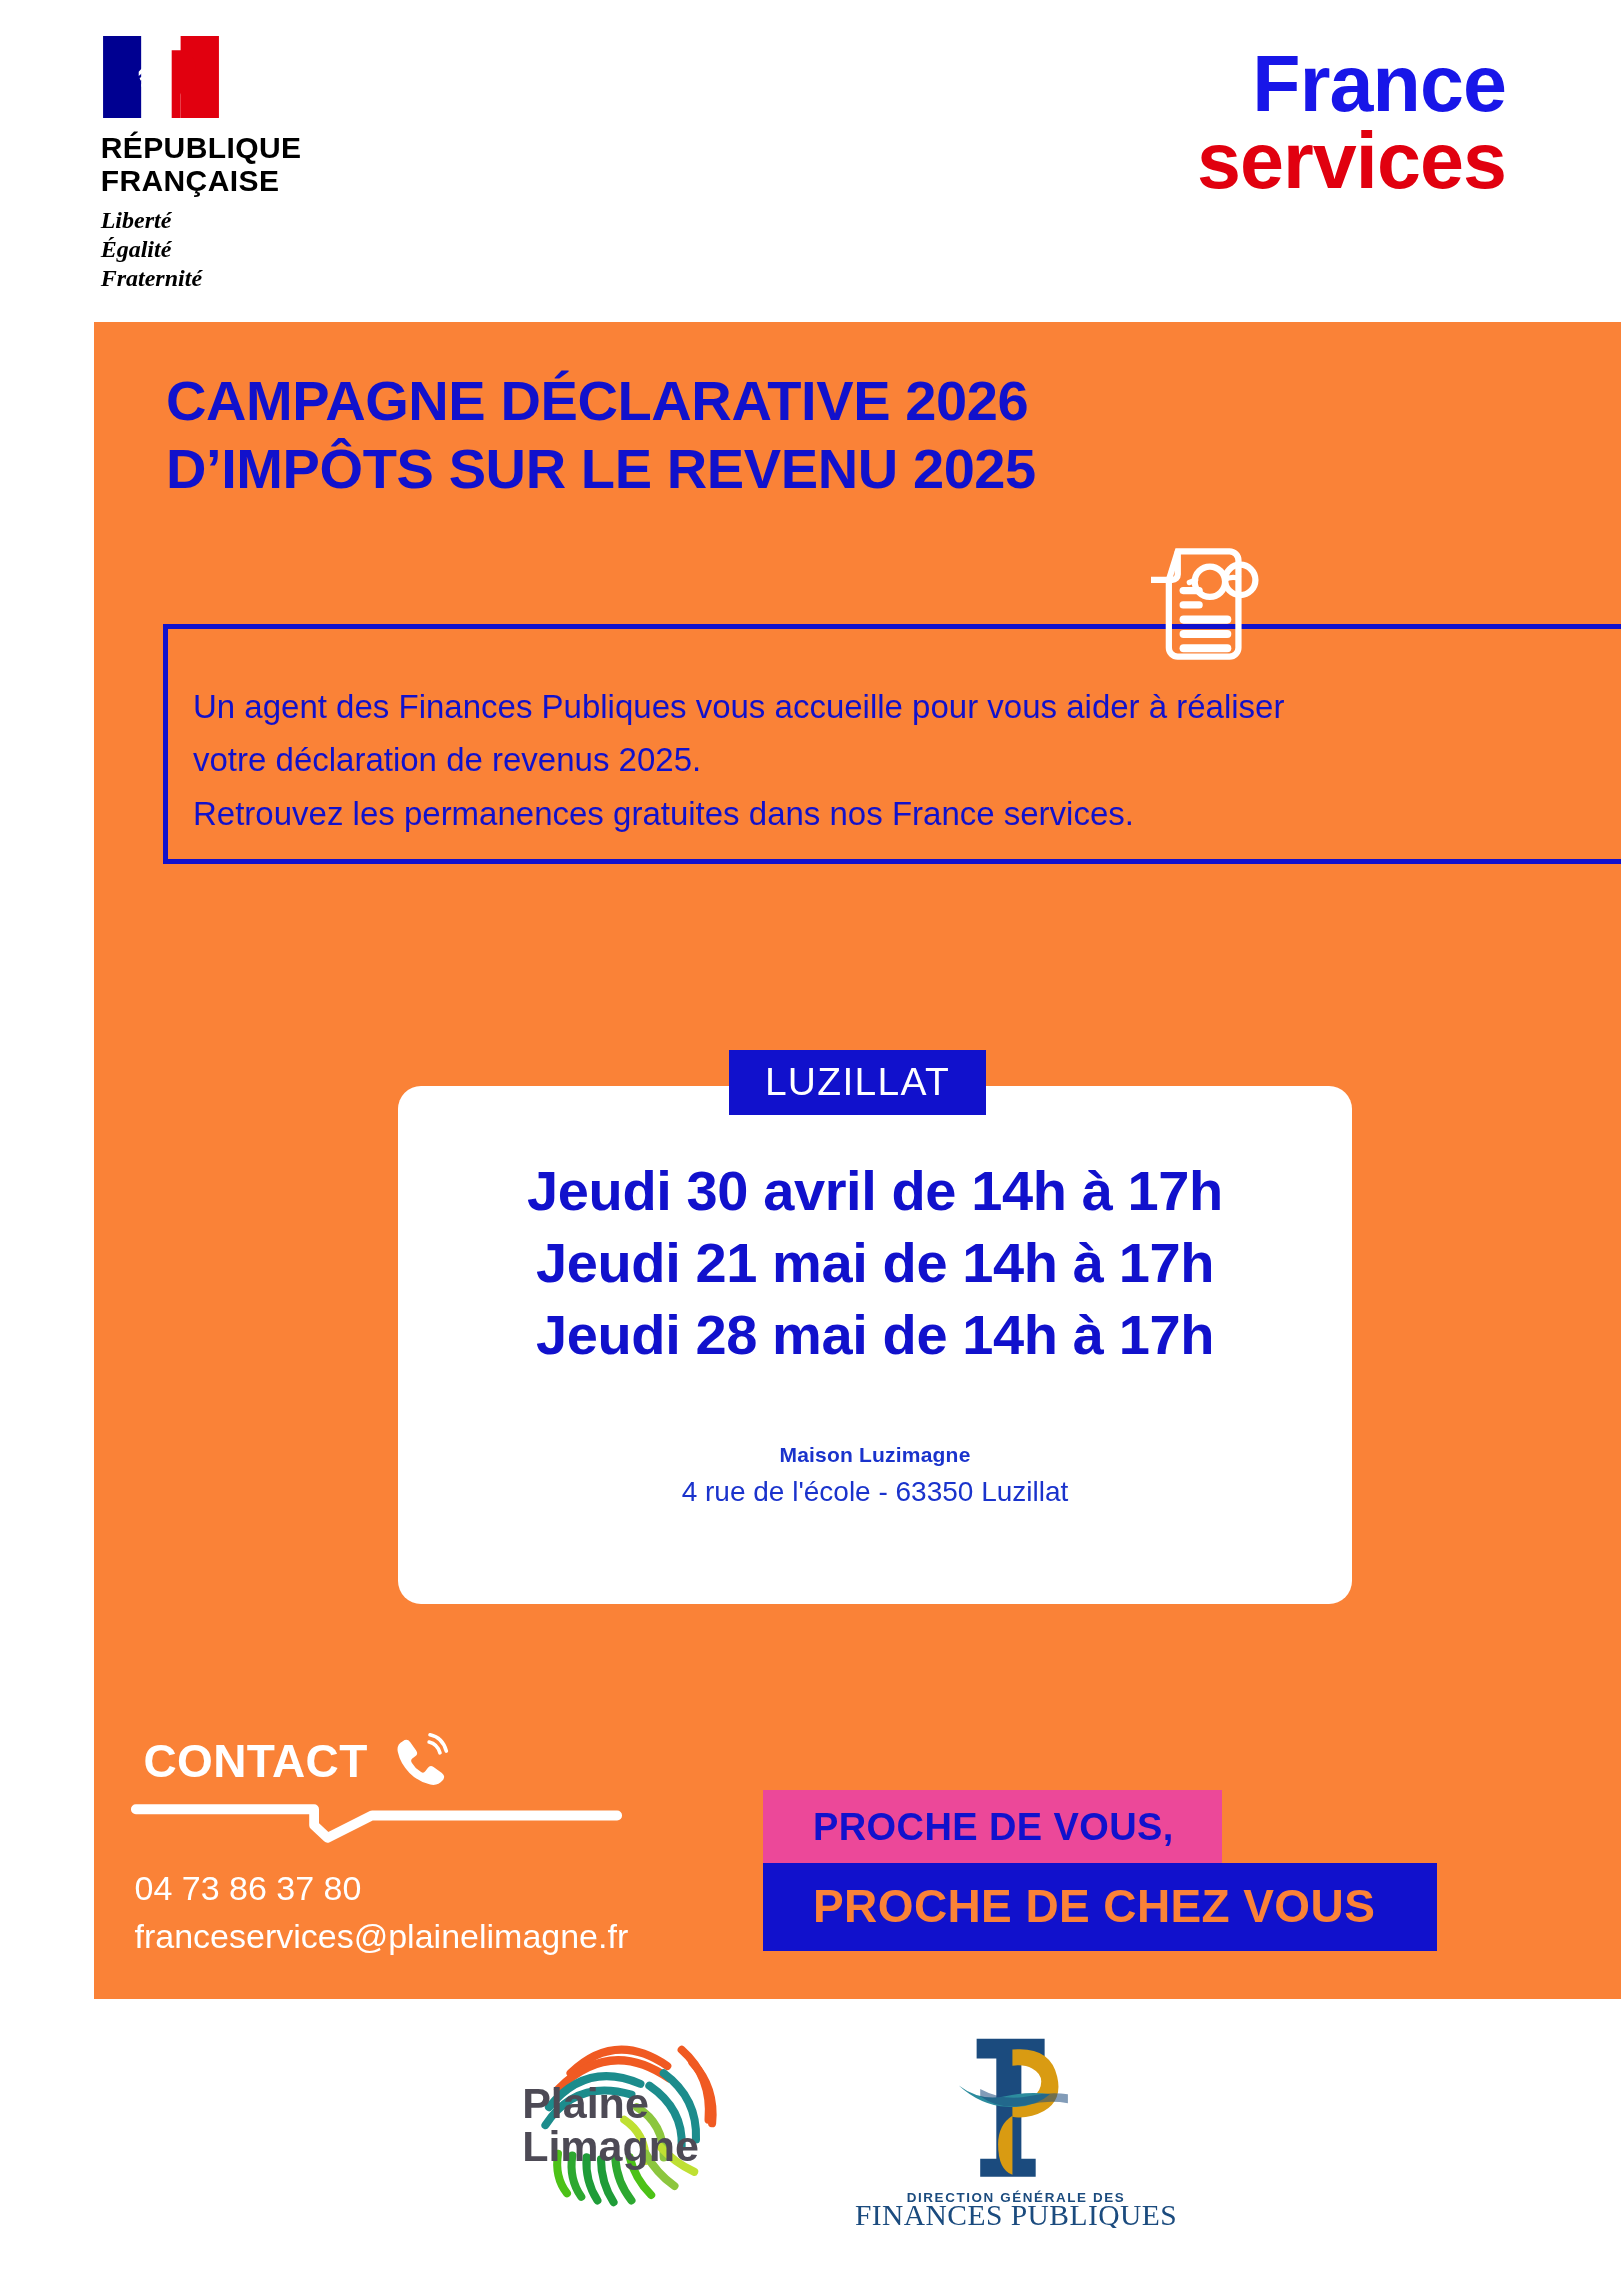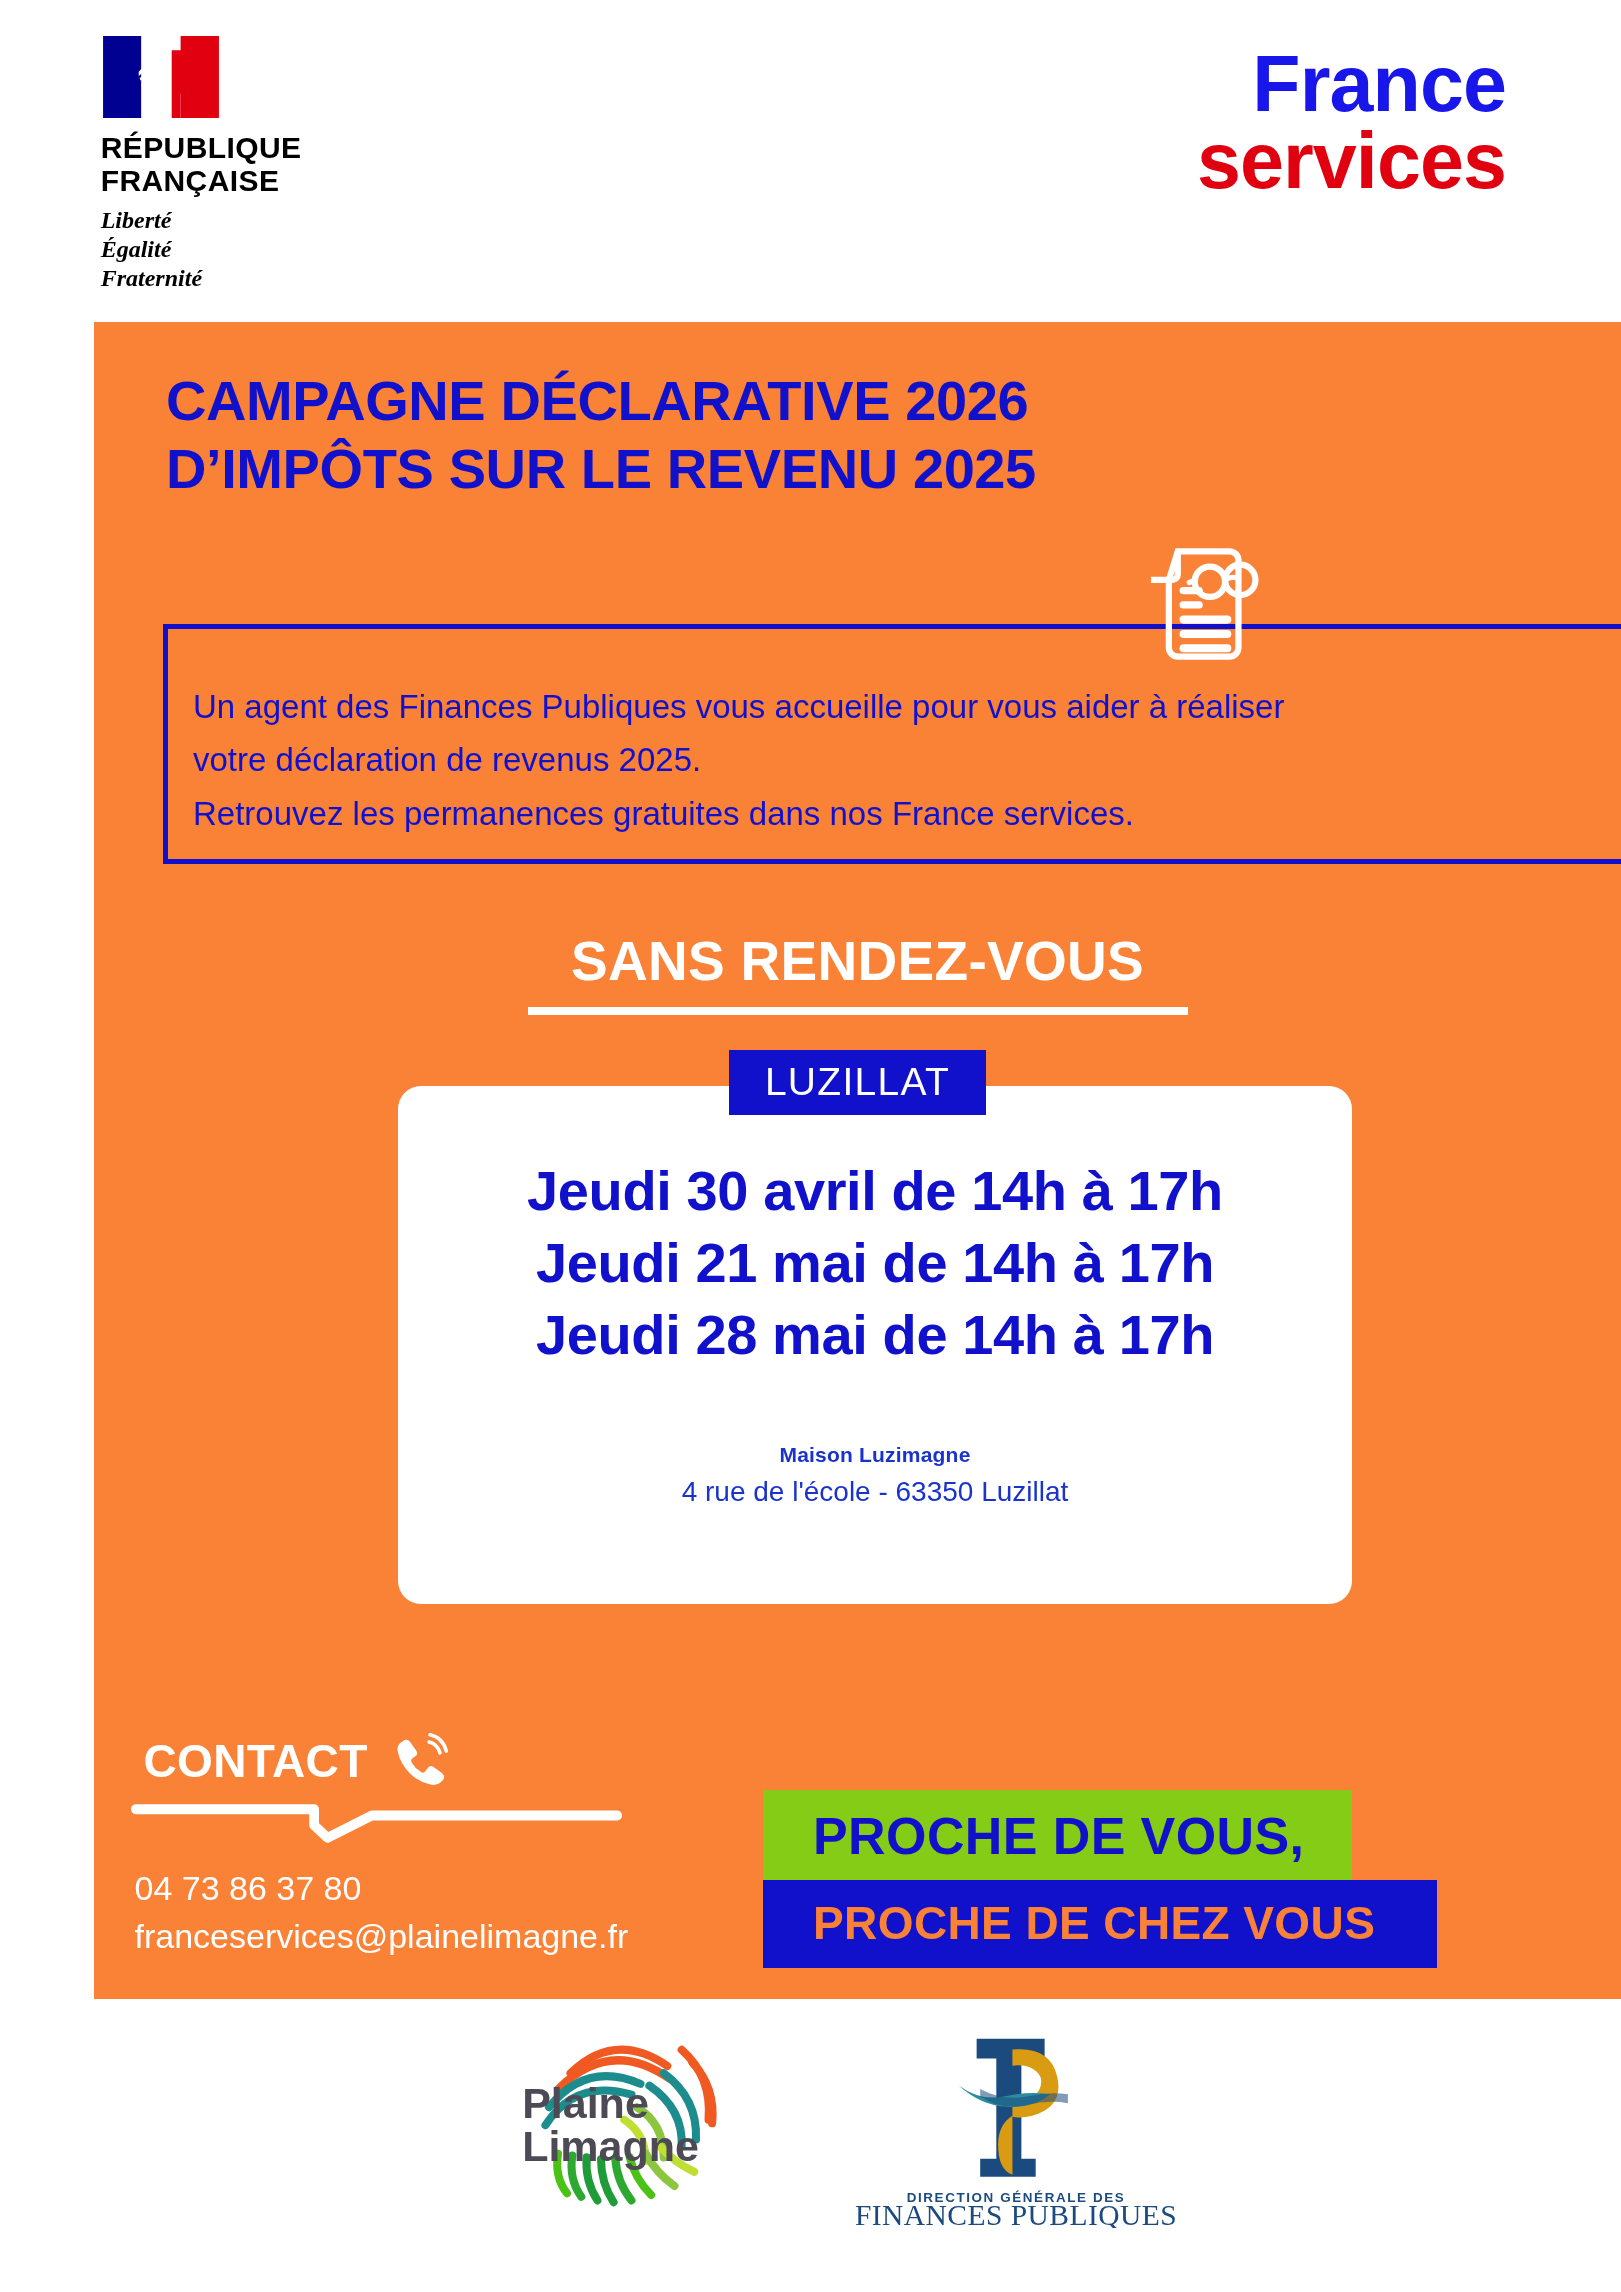--- a/index.html
+++ b/index.html
@@ -252,24 +252,24 @@
     white-space: pre-line;
   }
 
   
   #slogan-block {
     position: absolute;
     left: 669px;
     top: 1468px;
   }
   #slogan-line1 {
-    background: #84cc16;
+    background: #ec4899;
     color: #1111CC;
     font-weight: 700;
-    font-size: 52px;
+    font-size: 38px;
     letter-spacing: 0.4px;
     padding: 16px 48px 14.3px 50px;
     display: inline-block;
     white-space: nowrap;
   }
   #slogan-line2 {
     background: #1111CC;
     color: #FA8237;
     font-weight: 700;
     font-size: 46px;
@@ -353,24 +353,20 @@
     <circle cx="66" cy="40" r="17" fill="none" stroke="#FFFFFF" stroke-width="7"></circle>
     <circle cx="100" cy="38" r="17" fill="none" stroke="#FFFFFF" stroke-width="7"></circle>
     <path d="M82 38 q9 -5 18 -1" fill="none" stroke="#FFFFFF" stroke-width="6"></path>
     <path d="M50 38 l-7 3" fill="none" stroke="#FFFFFF" stroke-width="6" stroke-linecap="round"></path>
   </svg>
 
   <div id="help-text">Un agent des Finances Publiques vous accueille pour vous aider à réaliser
 votre déclaration de revenus 2025.
 Retrouvez les permanences gratuites dans nos France services.</div>
 
-  <div id="no-appointment">
-    <div class="nav-label">SANS RENDEZ-VOUS</div>
-    <div class="nav-rule"></div>
-  </div>
 
   <div id="schedule-card"></div>
 
   <div id="city-badge">
     <span>LUZILLAT</span>
   </div>
 
   <div id="date-list">
     <div class="date-line">Jeudi 30 avril de 14h à 17h</div>
     <div class="date-line">Jeudi 21 mai de 14h à 17h</div>

